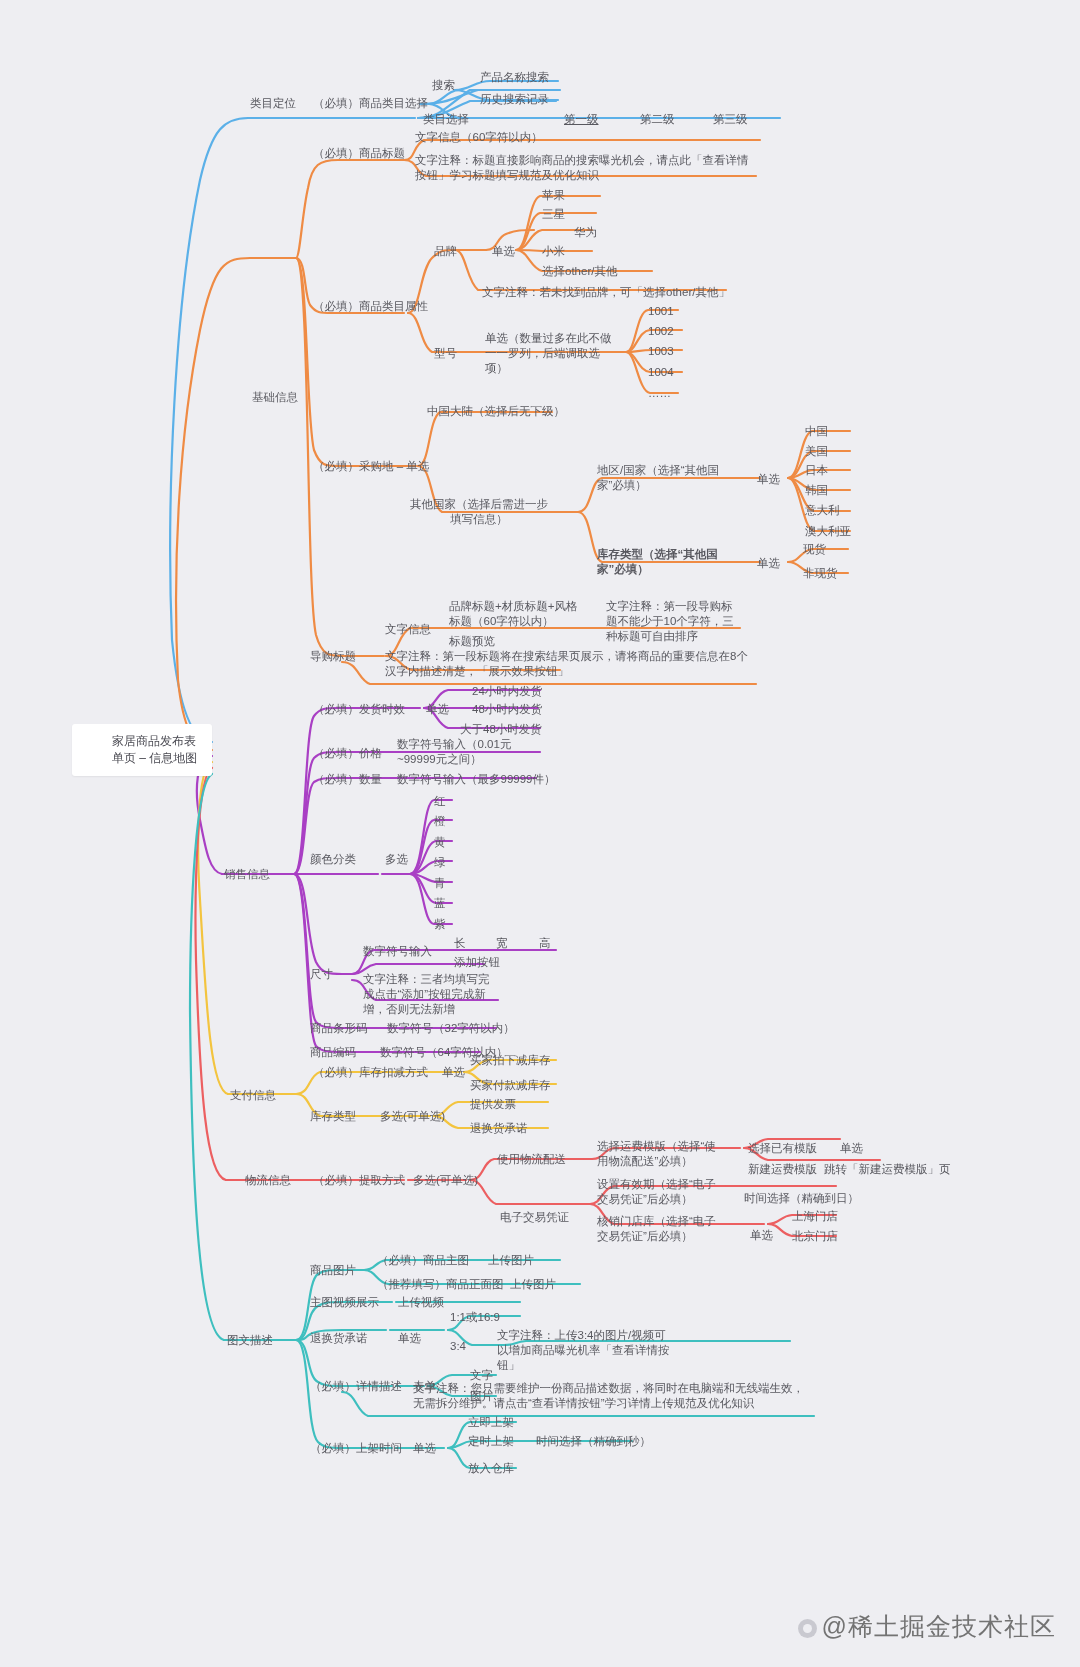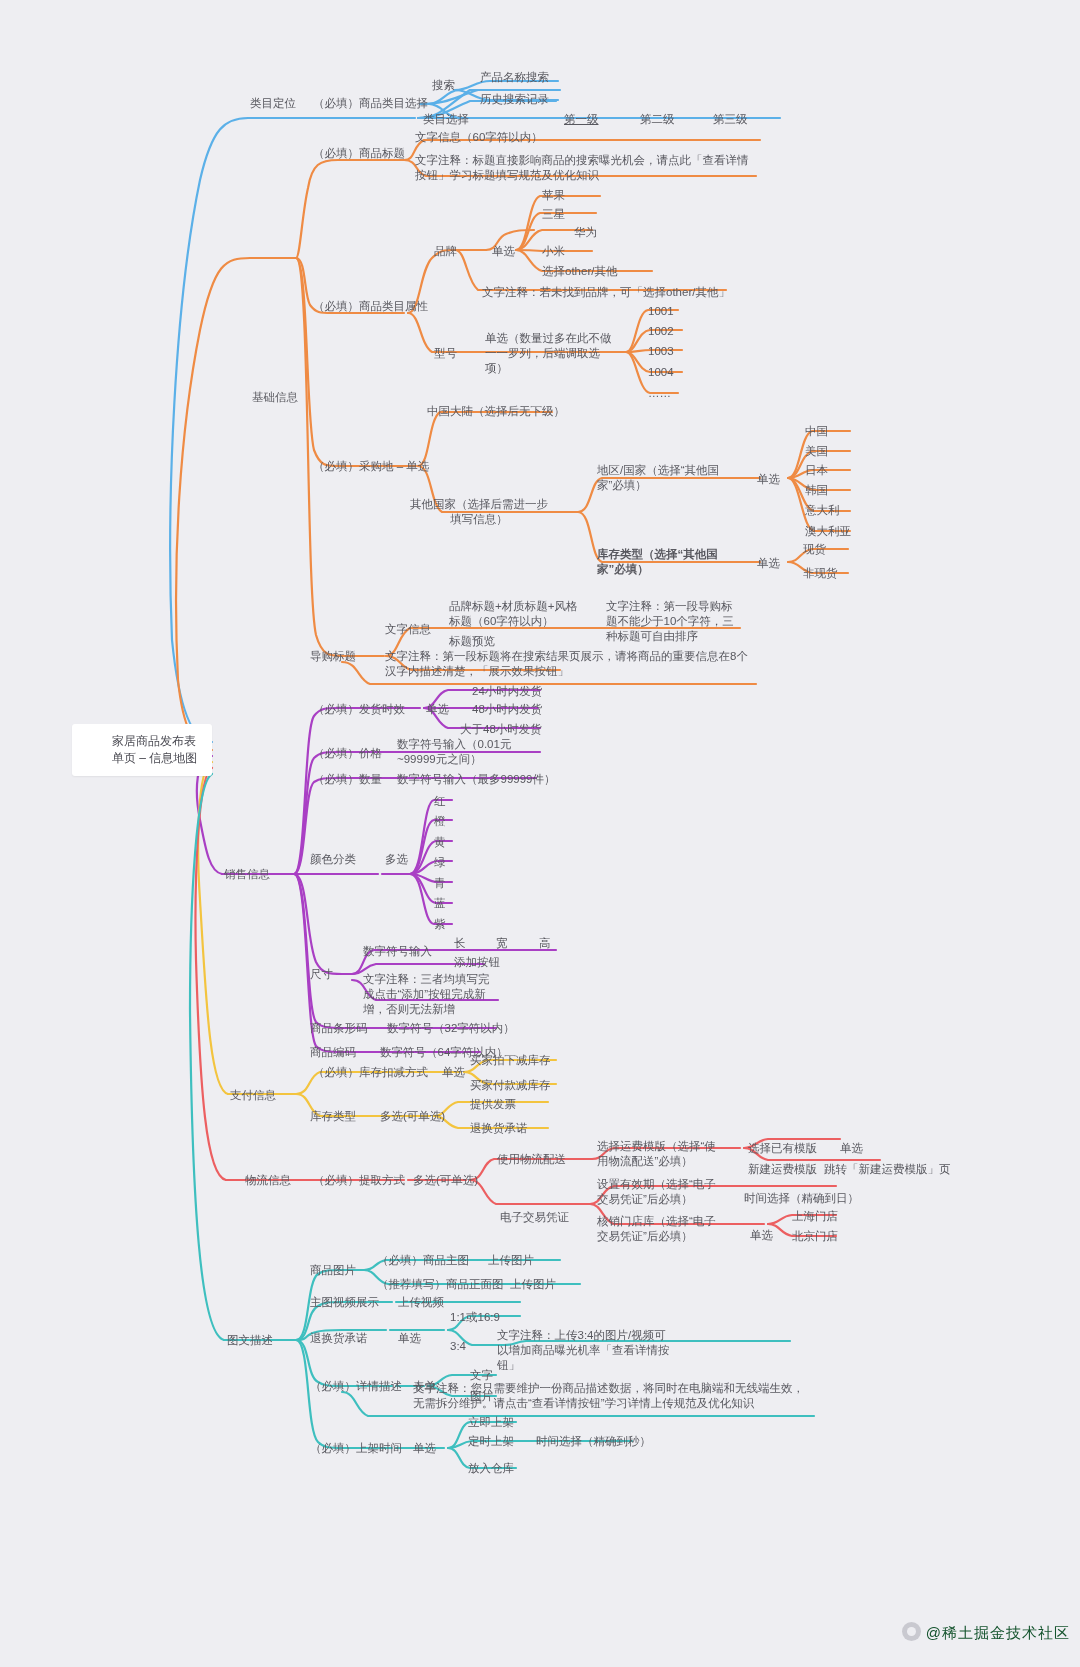--- a/index.html
+++ b/index.html
@@ -26,23 +26,23 @@
     border-radius:3px;
     padding:9px 11px;
     font-size:12px;
     line-height:17px;
     color:#4a4a52;
     box-shadow:0 1px 2px rgba(0,0,0,0.06);
     width:140px;
   }
   .watermark {
     position:absolute;
-    right:10px; bottom:24px;
-    font-size:15px;
-    color:#14532d;
+    right:24px; bottom:24px;
+    font-size:25px;
+    color:#737373;
     letter-spacing:1px;
   }
   .wm-logo {
     display:inline-block;
     width:19px;height:19px;
     border-radius:50%;
     background:#c9c9d0;
     vertical-align:-3px;
     margin-right:5px;
     position:relative;

